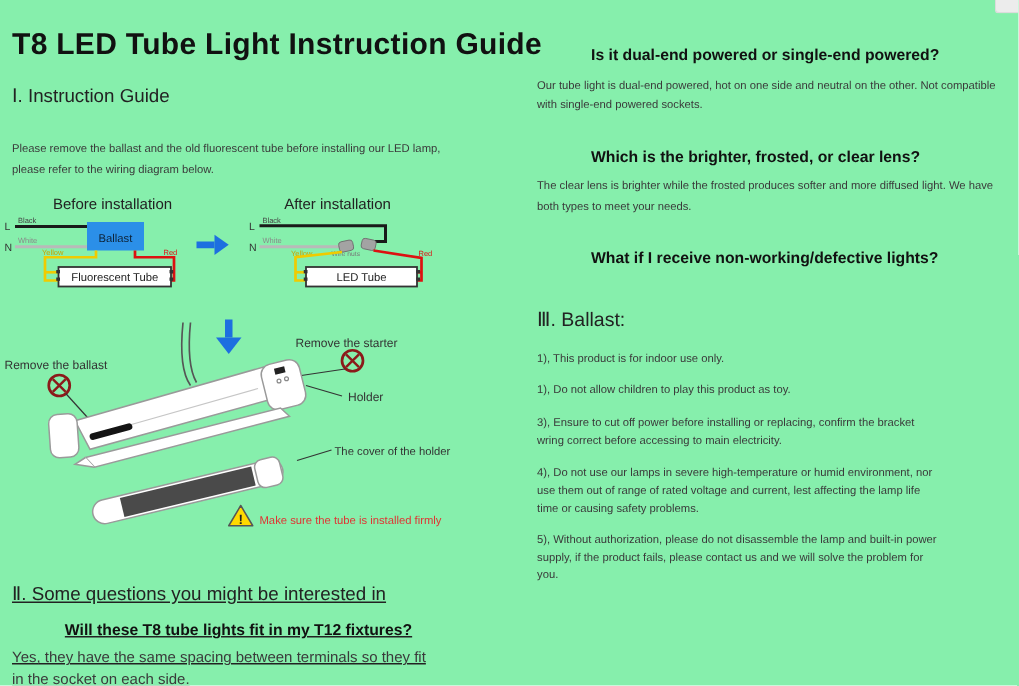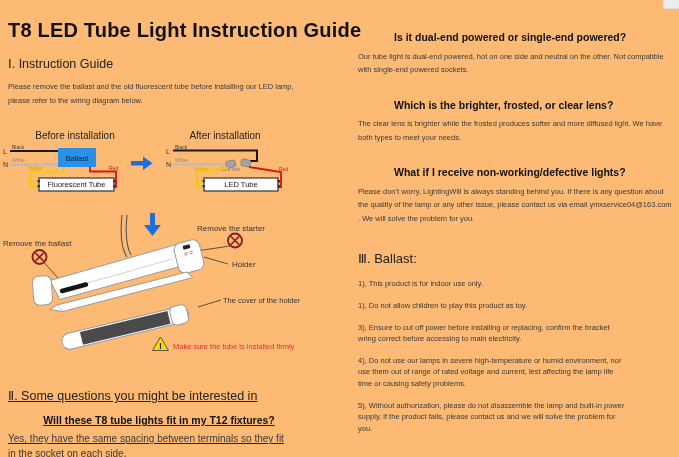--- a/index.html
+++ b/index.html
@@ -1,29 +1,29 @@
 <!DOCTYPE html>
 <html><head>
 <meta charset="utf-8">
 <style>
   * { margin:0; padding:0; box-sizing:border-box; }
   html,body { background:#fff; }
   .page {
-    position:relative; width:679px; height:457px; background:#fdba74;
+    position:relative; width:679px; height:457px; background:#86efac;
     font-family:"Liberation Sans","DejaVu Sans",sans-serif; color:#222;
     overflow:hidden;
   }
   .scroll-thumb {
     position:absolute; left:663px; top:0; width:16px; height:9px;
     background:#ececec; border:1px solid #dcdcdc; border-top:none; border-right:none;
     border-radius:0 0 0 3px;
   }
   .page-title { position:absolute; left:8px; top:19px; font-size:20px; font-weight:bold; color:#111; letter-spacing:.2px; }
   .sec1-h { position:absolute; left:8px; top:56px; font-size:12.5px; font-weight:400; color:#222; }
-  .sec1-body { position:absolute; left:8px; top:80px; width:292px; font-size:7.5px; line-height:1.8; color:#3a3a3a; }
+  .sec1-body { position:absolute; left:8px; top:92px; width:292px; font-size:7.5px; line-height:1.8; color:#3a3a3a; }
   .wiring { position:absolute; left:0; top:126px; }
   .fixture { position:absolute; left:0; top:210px; }
   .sec2 { position:absolute; left:8px; top:388px; width:302px;text-decoration:underline; }
   .sec2-h { font-size:12.5px; font-weight:400; color:#222; }
   .sec2-q { margin-top:11px; font-size:10.5px; font-weight:bold; color:#111;text-align:center; }
   .sec2-a { margin-top:5px; width:286px; font-size:10px; line-height:1.5; color:#3a3a3a; }
   .sec2-a2 { width:286px; font-size:7.5px; line-height:1.5; color:#3a3a3a; }
   .col-right { position:absolute; left:358px; top:31px; width:318px; }
   .faq-q { font-size:10.5px; font-weight:bold; color:#111; line-height:1.2;padding-left:36px; }
   .faq-a { margin:6px 0 22px 0; width:316px; font-size:7.5px; line-height:1.8; color:#3a3a3a; }
@@ -163,21 +163,20 @@
   </div>
 
   <div class="col-right">
     <h3 class="faq-q">Is it dual-end powered or single-end powered?</h3>
     <p class="faq-a">Our tube light is dual-end powered, hot on one side and neutral on the other. Not compatible with single-end powered sockets.</p>
 
     <h3 class="faq-q">Which is the brighter, frosted, or clear lens?</h3>
     <p class="faq-a">The clear lens is brighter while the frosted produces softer and more diffused light. We have both types to meet your needs.</p>
 
     <h3 class="faq-q">What if I receive non-working/defective lights?</h3>
-    <p class="faq-a">Please don't worry, LightingWill is always standing behind you. If there is any question about the quality of the lamp or any other issue, please contact us via email ymxservice04@163.com . We will solve the problem for you.</p>
 
     <h2 class="warn-h">Ⅲ. Ballast:</h2>
     <p class="warn-item">1), This product is for indoor use only.</p>
     <p class="warn-item">1), Do not allow children to play this product as toy.</p>
     <p class="warn-item">3), Ensure to cut off power before installing or replacing, confirm the bracket wring correct before accessing to main electricity.</p>
     <p class="warn-item">4), Do not use our lamps in severe high-temperature or humid environment, nor use them out of range of rated voltage and current, lest affecting the lamp life time or causing safety problems.</p>
     <p class="warn-item">5), Without authorization, please do not disassemble the lamp and built-in power supply, if the product fails, please contact us and we will solve the problem for you.</p>
   </div>
 
 </div>

